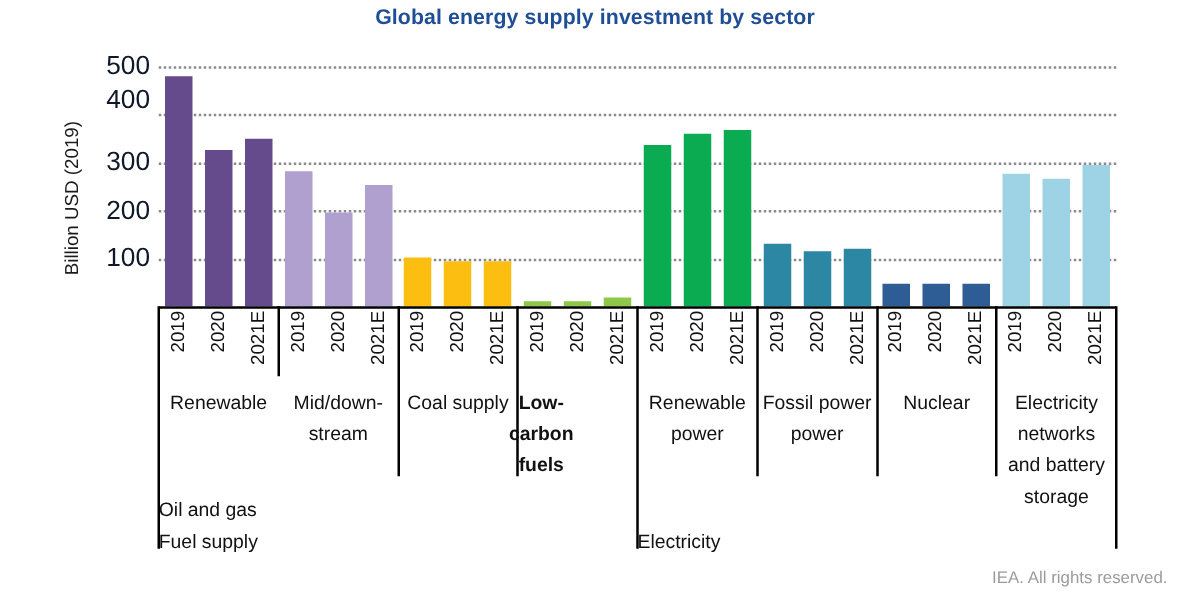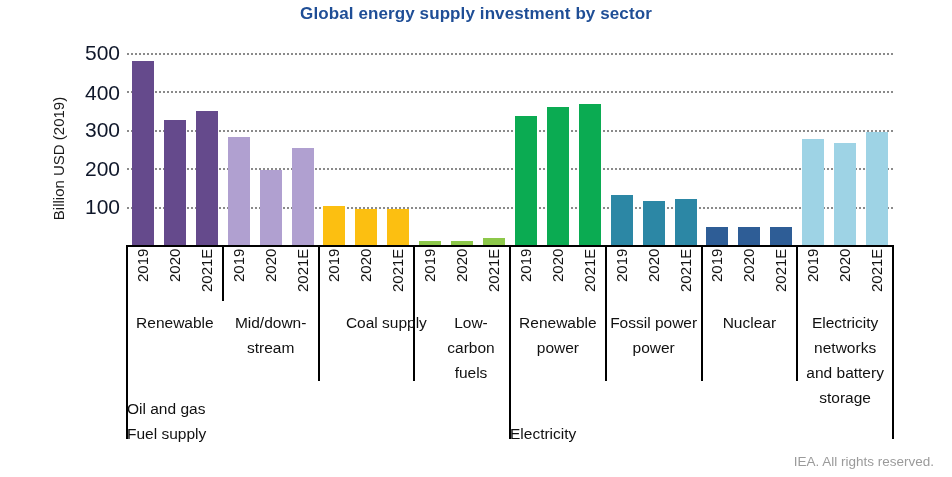--- a/index.html
+++ b/index.html
@@ -131,21 +131,21 @@
 </head>
 <body>
 
 <div id="root">
 
   <div class="chart-title">Global energy supply investment by sector</div>
 
   <div class="y-axis-title">Billion USD (2019)</div>
 
   <div class="ytick-wrap" style="top:53px;">500</div>
-  <div class="ytick-wrap" style="top:93px;">400</div>
+  <div class="ytick-wrap" style="top:80px;">400</div>
   <div class="ytick-wrap" style="top:130px;">300</div>
   <div class="ytick-wrap" style="top:168.5px;">200</div>
   <div class="ytick-wrap" style="top:207px;">100</div>
 
   <div id="gridlines">
       <div class="gridline" style="left: 127px; top: 206.6px; position: absolute;"></div>
       <div class="gridline" style="left: 127px; top: 168.2px; position: absolute;"></div>
       <div class="gridline" style="left: 127px; top: 129.8px; position: absolute;"></div>
       <div class="gridline" style="left: 127px; top: 91.4px; position: absolute;"></div>
       <div class="gridline" style="left: 127px; top: 53px; position: absolute;"></div>
@@ -214,22 +214,22 @@
       <div class="year-label" style="left: 740.375px;">2020</div>
       <div class="year-label" style="left: 772.292px;">2021E</div>
       <div class="year-label" style="left: 804.208px;">2019</div>
       <div class="year-label" style="left: 836.125px;">2020</div>
       <div class="year-label" style="left: 868.042px;">2021E</div>
     </div>
 
   <div id="group-labels">
       <div class="grp1-label" style="left: 127px; width: 95.75px;"><span>Renewable</span></div>
       <div class="grp1-label" style="left: 222.75px; width: 95.75px;"><span>Mid/down-</span><br><span>stream</span></div>
-      <div class="grp1-label" style="left: 318.5px; width: 95.75px; margin-left: 20px;"><span>Coal supply</span></div>
-      <div class="grp1-label" style="left: 428px; width: 86px;"><span>Low-</span><br><span>carbon</span><br><span>fuels</span></div>
+      <div class="grp1-label" style="left: 318.5px; width: 95.75px;"><span>Coal supply</span></div>
+      <div class="grp1-label" style="left: 390px; width: 86px; font-weight: bold;"><span>Low-</span><br><span>carbon</span><br><span>fuels</span></div>
       <div class="grp1-label" style="left: 510px; width: 95.75px;"><span>Renewable</span><br><span>power</span></div>
       <div class="grp1-label" style="left: 605.75px; width: 95.75px;"><span>Fossil power</span><br><span>power</span></div>
       <div class="grp1-label" style="left: 701.5px; width: 95.75px; text-align: center;"><span>Nuclear</span></div>
       <div class="grp1-label" style="left: 797.25px; width: 95.75px;"><span>Electricity</span><br><span>networks</span><br><span>and battery</span><br><span>storage</span></div>
     </div>
 
   <div id="supergroup-labels">
       <div class="grp2-label" style="left: 127px; width: 191.5px; top: 396px;">Oil and gas</div>
       <div class="grp3-label" style="left: 127px; width: 383px; top: 421px;">Fuel supply</div>
       <div class="grp3-label" style="left: 510px; width: 383px; top: 421px;">Electricity</div>

